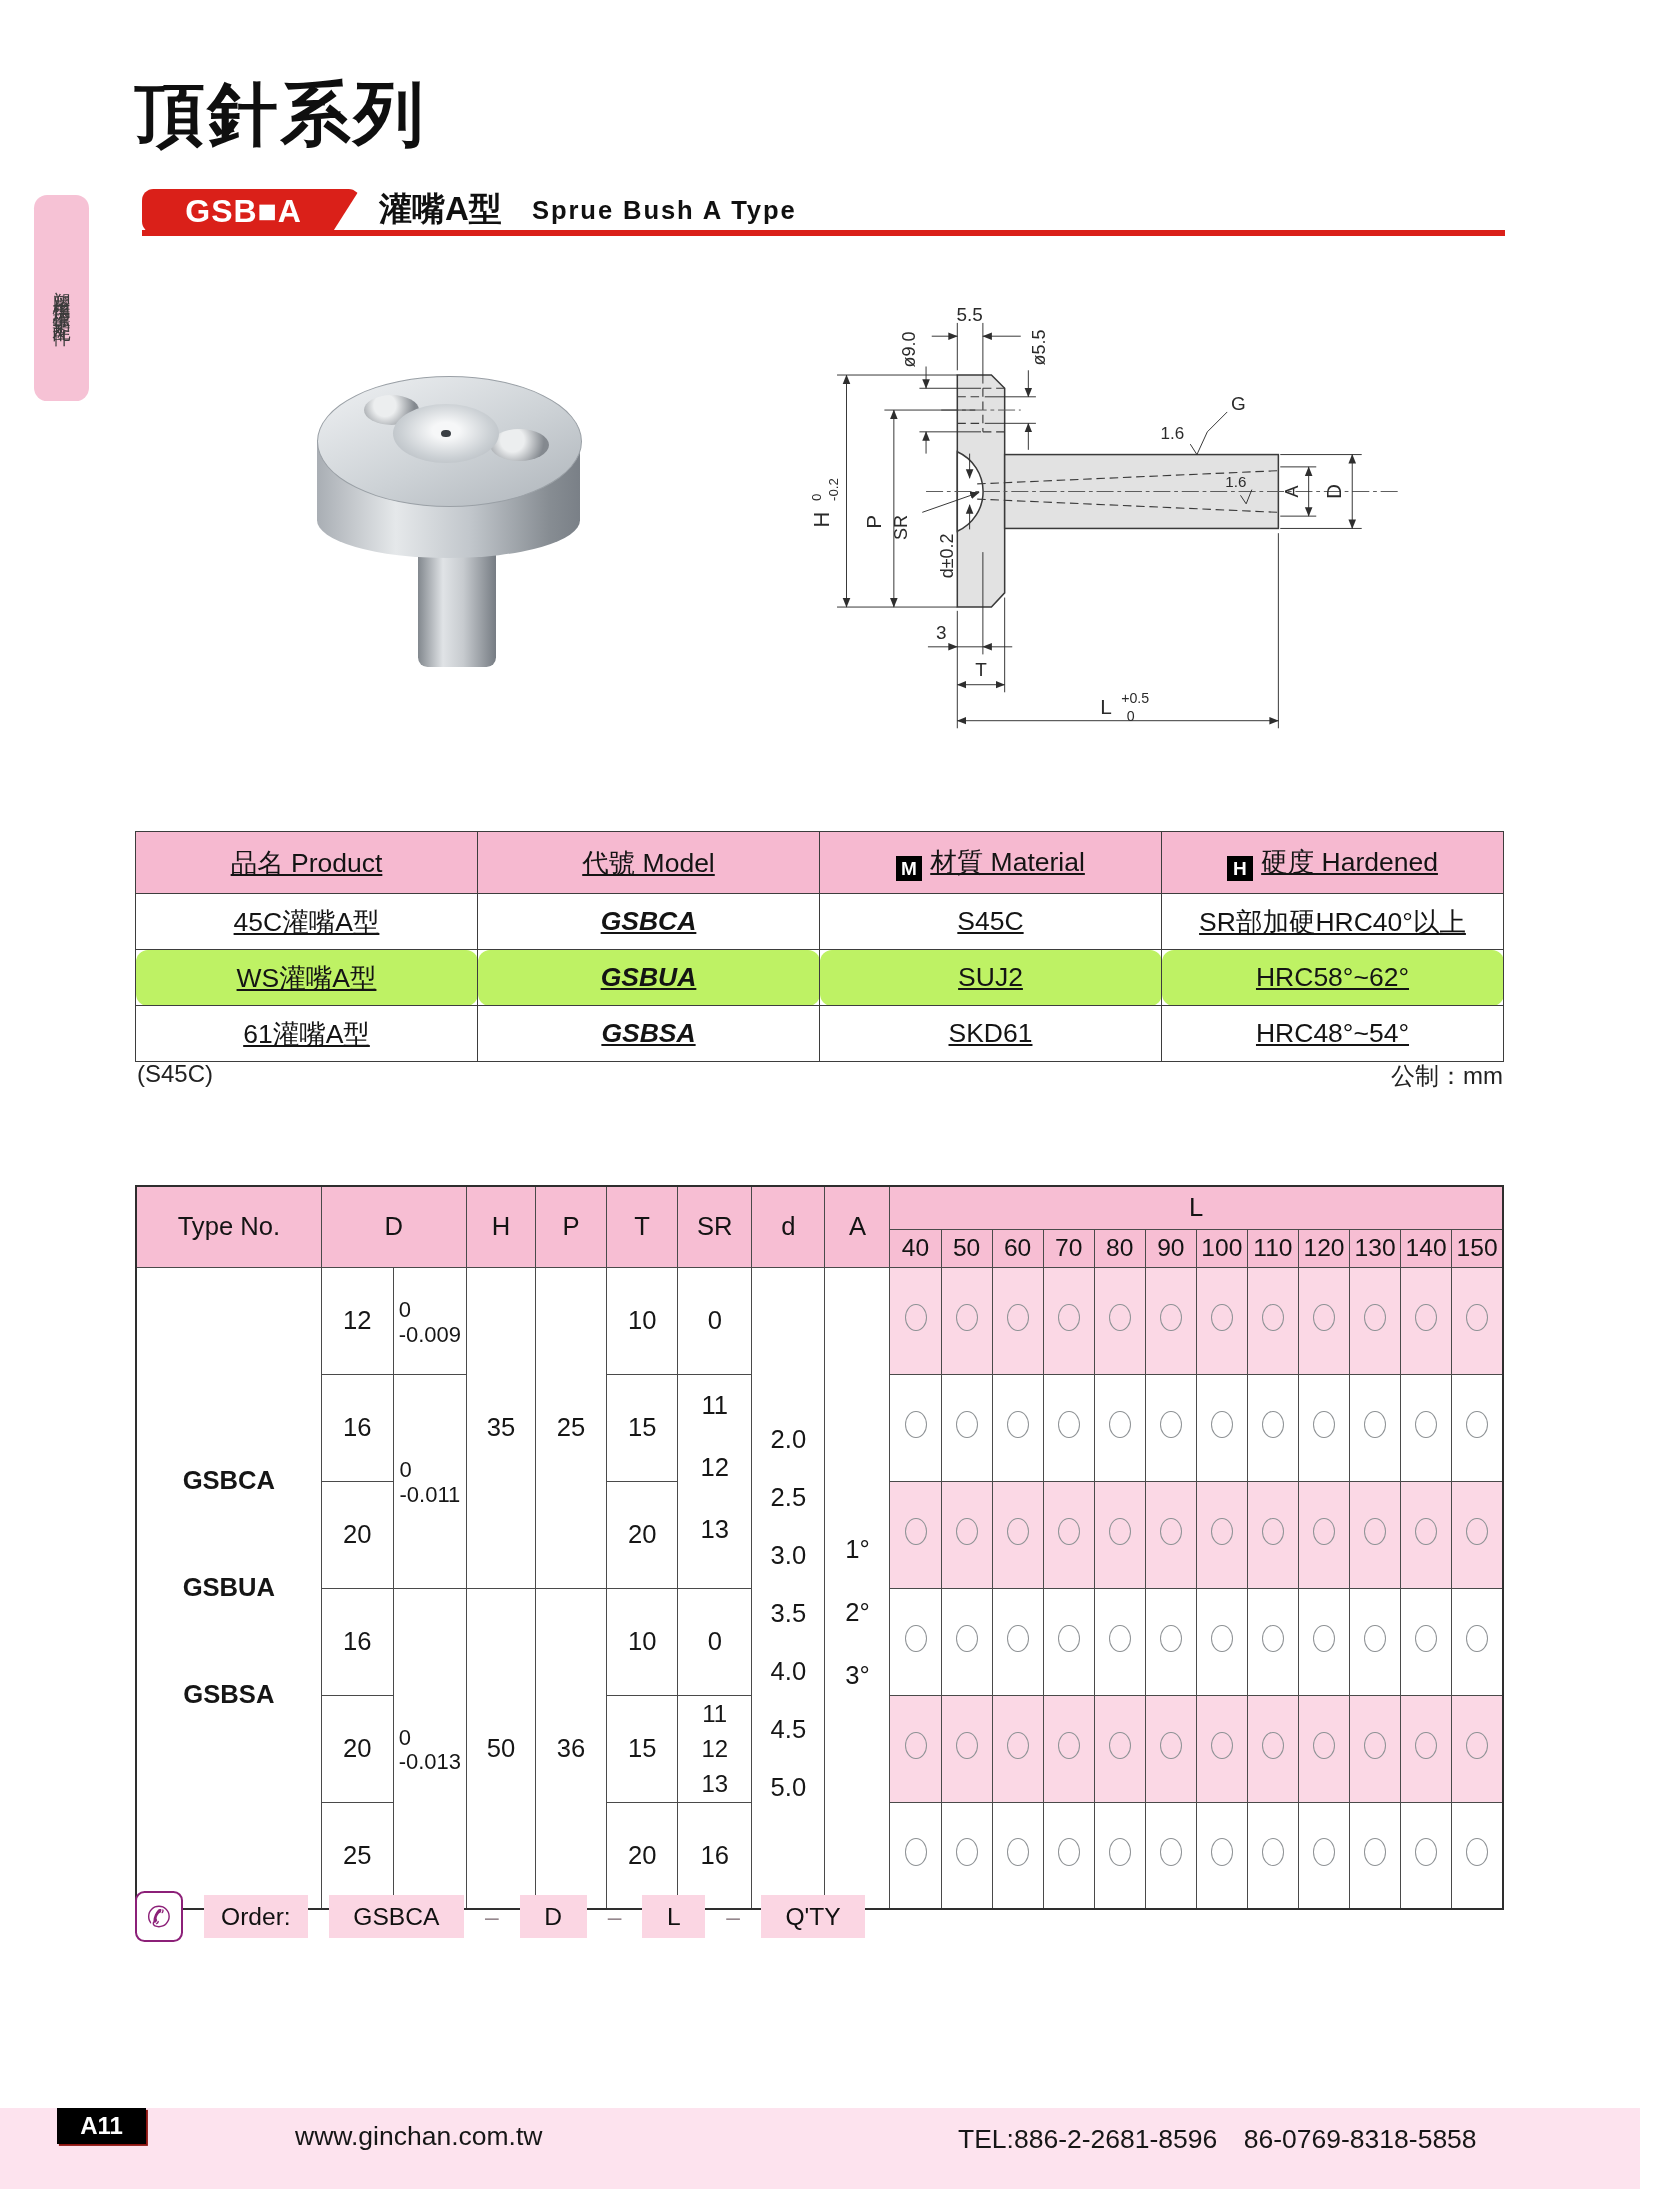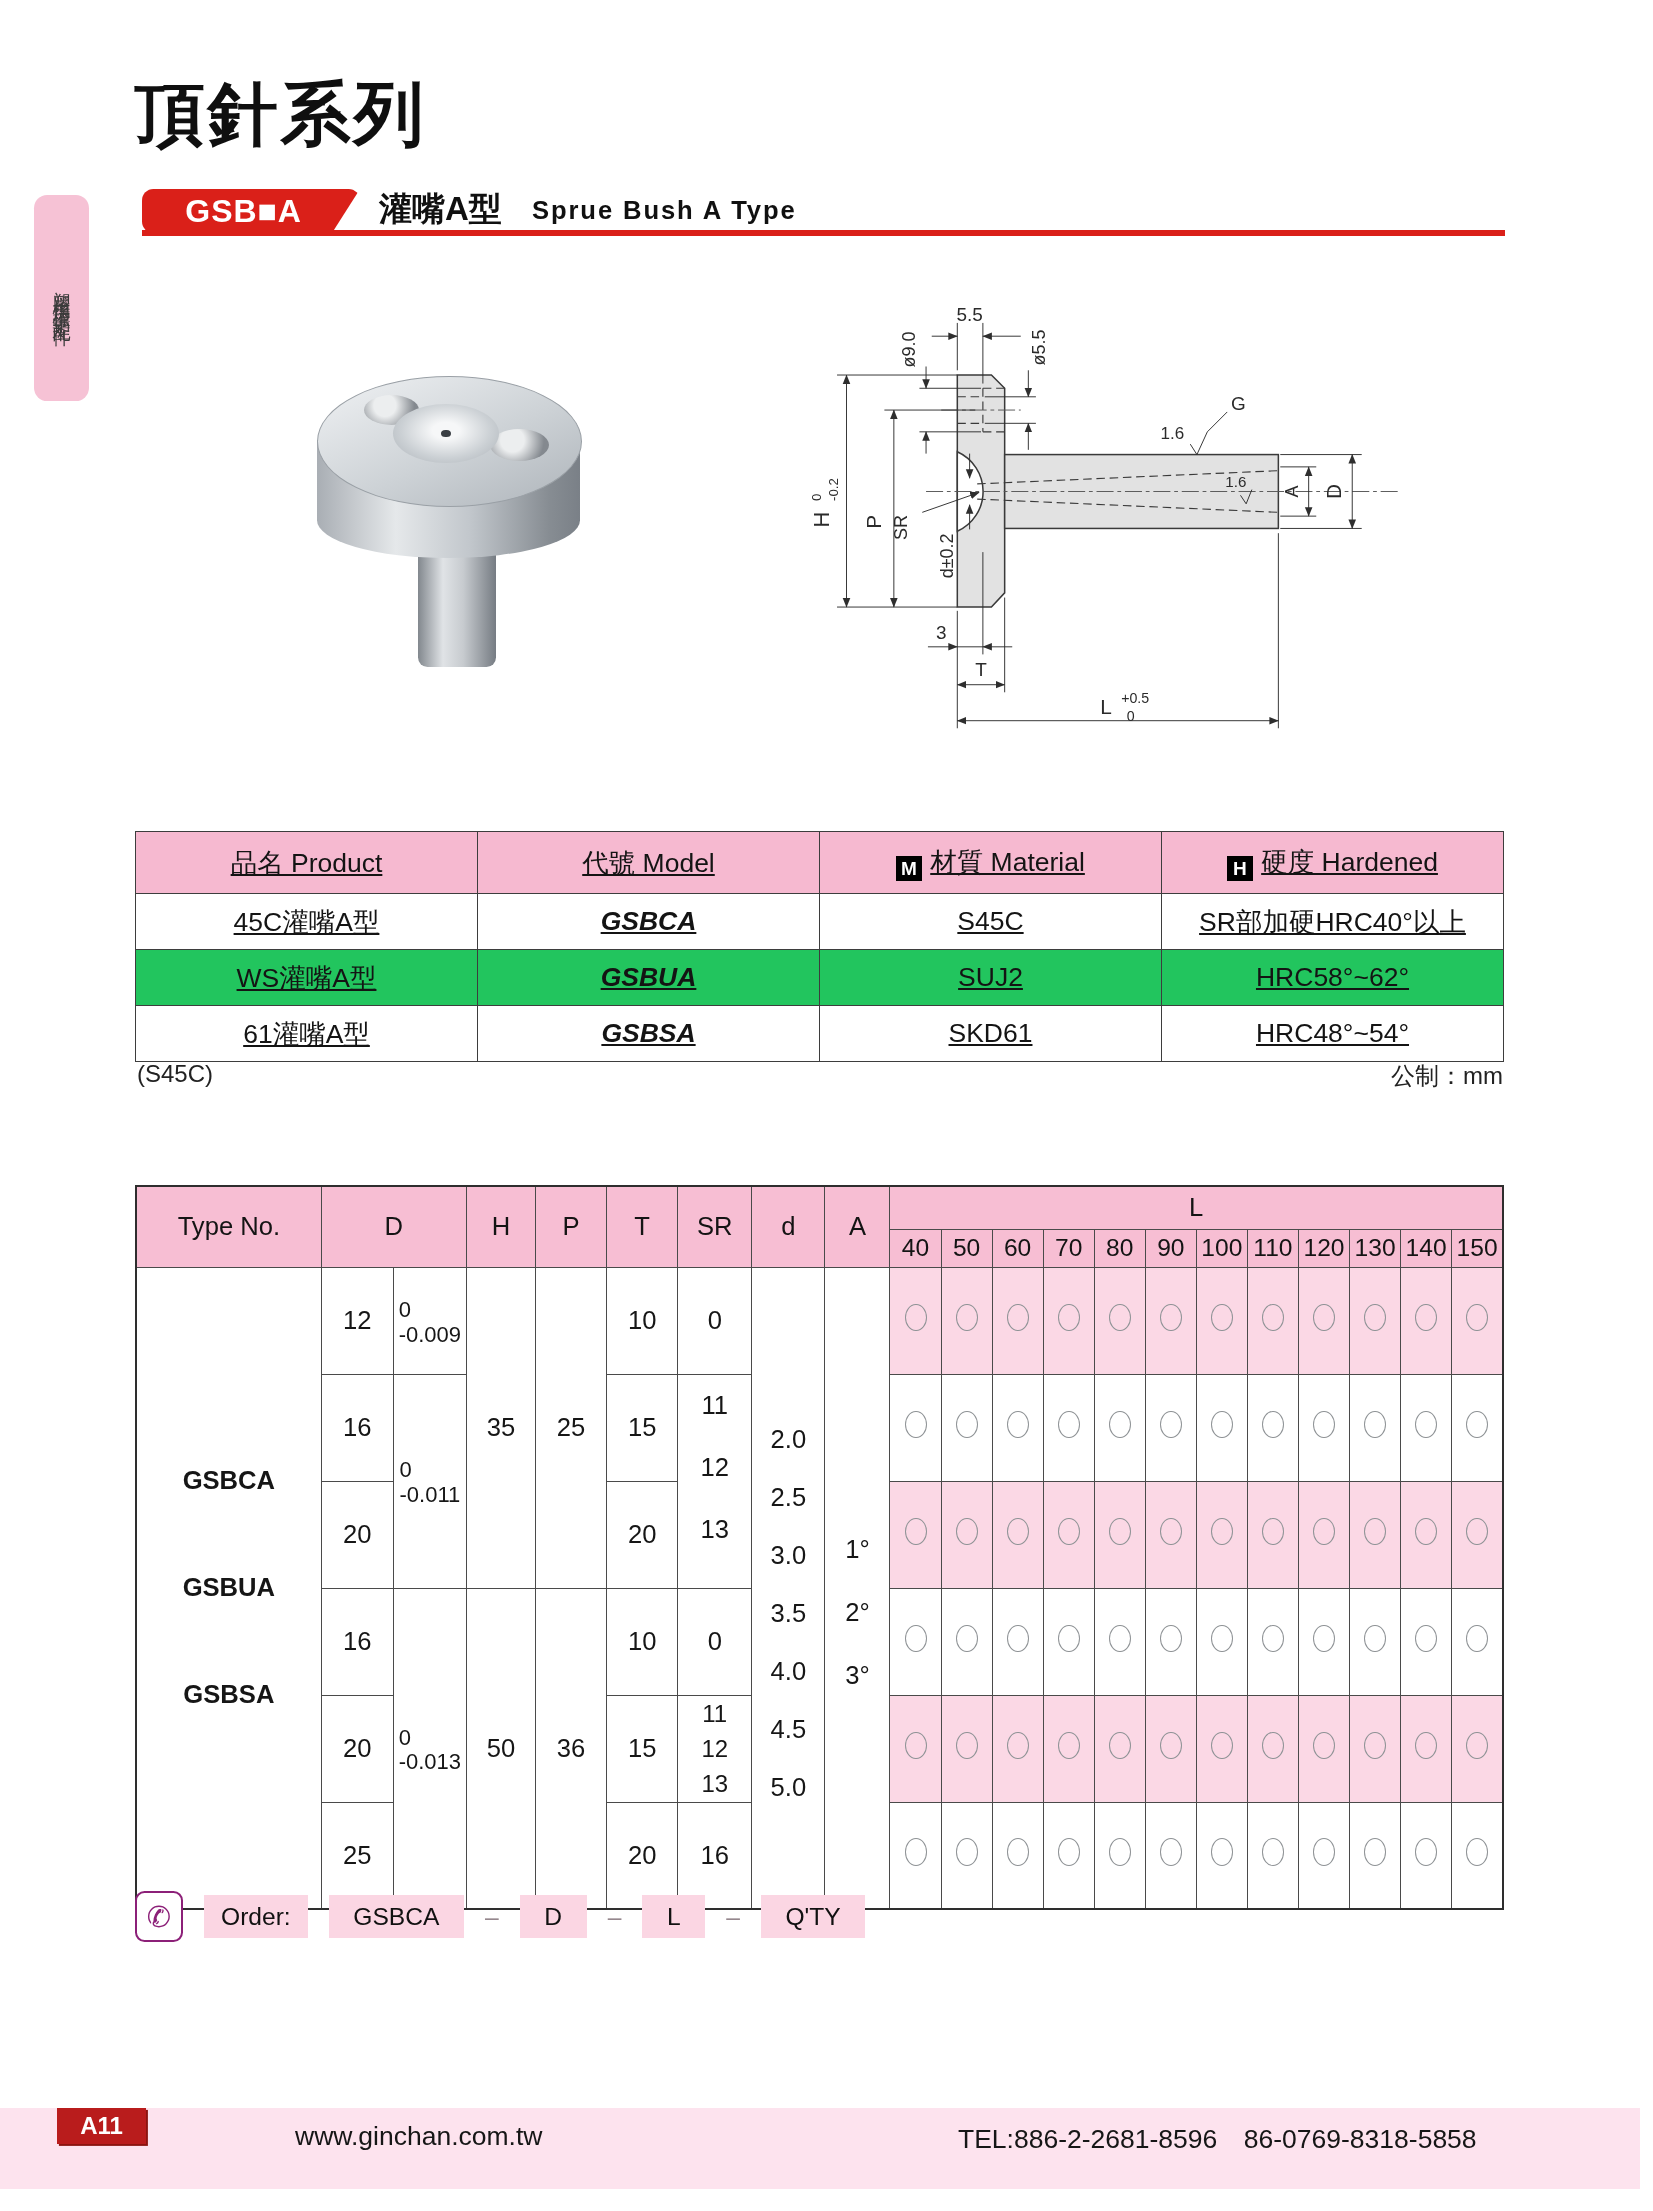--- a/index.html
+++ b/index.html
@@ -39,21 +39,21 @@
   .ph-recess::after{content:"";position:absolute;left:50%;top:50%;width:9.5px;height:7.6px;margin:-3.8px 0 0 -4.7px;
              border-radius:50%;background:#3a3f44;}
   
   .drawing{position:absolute;left:784px;top:268px;}
   .drawing text{fill:#2b2b2b;font-family:"Liberation Sans",sans-serif;}
   
   .materials{position:absolute;left:135px;top:831px;width:1369px;border-collapse:collapse;table-layout:fixed;}
   .materials th,.materials td{border:1.9px solid #3d3d3d;text-align:center;font-size:26.5px;color:#141414;text-decoration:underline;}
   .materials thead th{background:#f6b9d0;height:59px;font-weight:500;}
   .materials td{height:53px;background:#ffffff;font-weight:400;}
-  .materials tr.alt td{background:#22c55e;}
+  .materials tr.alt td{background:#bef264;border-radius:12px;}
   .materials td.model{font-weight:700;font-style:italic;}
   .hb{display:inline-flex;width:25.6px;height:25.6px;background:#000;color:#fff;font-size:19px;font-weight:700;
       align-items:center;justify-content:center;margin-right:8.5px;vertical-align:-3.8px;}
   
   .note-row{position:absolute;left:137px;top:1060px;width:1366px;display:flex;justify-content:space-between;
             font-size:24px;color:#222;}
   
   .spec{position:absolute;left:135px;top:1141px;width:1369px;border-collapse:collapse;table-layout:fixed;
         border:2.8px solid #2e2e2e;margin-top:44px;}
   .spec th,.spec td{border:0.9px solid #4a4a4a;padding:0;}
@@ -78,21 +78,21 @@
        font-size:22px;line-height:1.12;}
   
   .order-row{position:absolute;left:135px;top:1891px;display:flex;align-items:center;gap:21px;}
   .order-icon{width:44px;height:47px;border:2.8px solid #8c2078;border-radius:9.5px;display:flex;
               align-items:center;justify-content:center;font-size:29px;color:#8c2078;background:#fff;}
   .chip{background:#fbd6e3;padding:7.6px 24.6px;font-size:24.6px;color:#111;}
   .chip.lbl{padding:7.6px 17px;}
   .osep{color:#95878d;font-size:24.6px;}
   
   .footer-band{position:absolute;left:0;top:2108px;width:1640px;height:81px;background:#fde3ee;}
-  .page-badge{position:absolute;left:57px;top:2108px;width:89px;height:36px;background:#b91c1c;color:#fff;
+  .page-badge{position:absolute;left:57px;top:2108px;width:89px;height:36px;background:#000000;color:#fff;
               font-weight:700;font-size:24px;display:flex;align-items:center;justify-content:center;
               box-shadow:1.9px 1.9px 0 #8c1410;}
   .footer-url{position:absolute;left:267px;top:2121px;font-size:26.5px;color:#161616;margin-left:28px;}
   .footer-tel{position:absolute;left:958px;top:2121px;font-size:26.5px;color:#161616;}
 </style>
 </head>
 <body>
 
 <div class="page">
 

